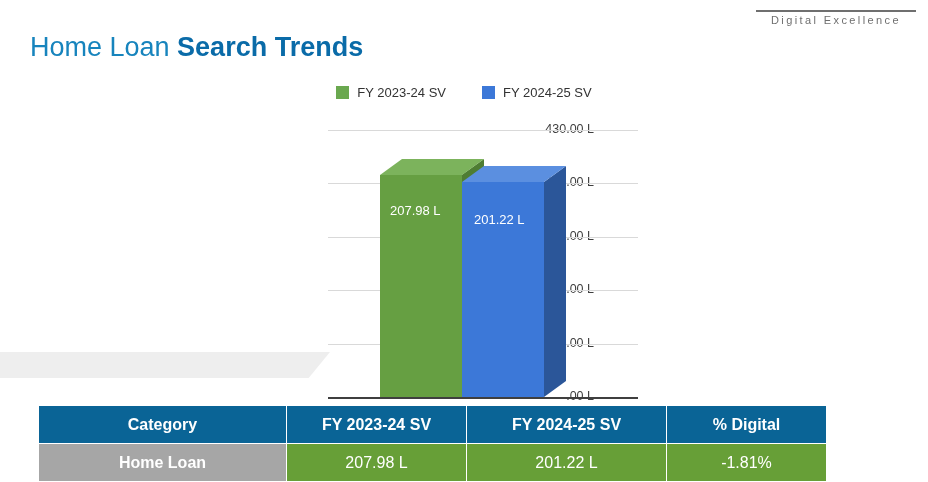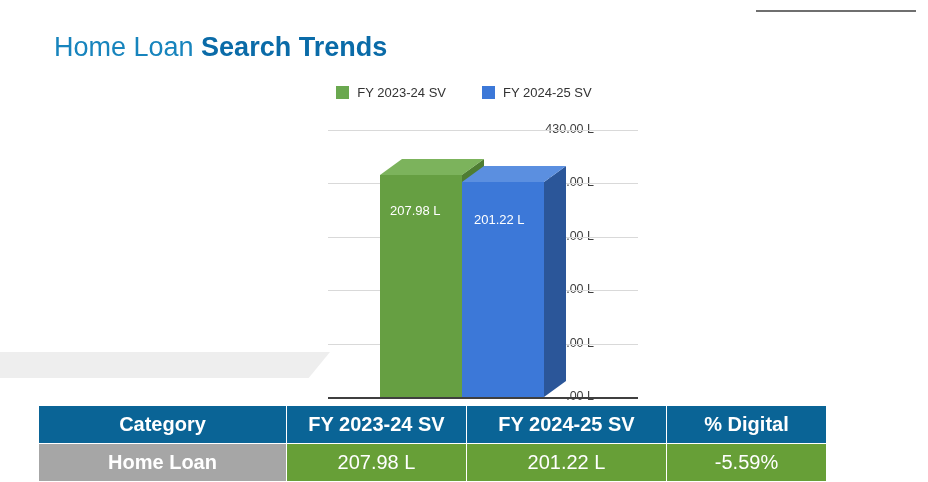--- a/index.html
+++ b/index.html
@@ -51,21 +51,20 @@
 
   
   #page-title {
     position: absolute;
     left: 30px;
     top: 32px;
     font-size: 27px;
     color: #1784bd;
     font-weight: 300;
     white-space: nowrap;
-    margin-left: 24px;
   }
   #page-title .strong {
     font-weight: bold;
     color: #0a6ba8;
   }
 
   
   #chart {
     position: absolute;
     left: 0;
@@ -160,21 +159,21 @@
     left: 38px;
     top: 405px;
     width: 788px;
     border-collapse: collapse;
     table-layout: fixed;
   }
   #data-table th, #data-table td {
     height: 37px;
     text-align: center;
     vertical-align: middle;
-    font-size: 20px;
+    font-size: 16px;
     border: 1px solid #ffffff;
     padding: 0;
   }
   #data-table th {
     background: #0a6496;
     color: #ffffff;
     font-weight: bold;
   }
   #data-table td.cat-cell {
     background: #a6a6a6;
@@ -189,20 +188,21 @@
   #data-table col.c1 { width: 248px; }
   #data-table col.c2 { width: 180px; }
   #data-table col.c3 { width: 200px; }
   #data-table col.c4 { width: 160px; }
 </style>
 </head>
 <body>
 
 <div id="logo">
   <div class="rule"></div>
+  <div class="tagline">Digital Excellence</div>
 </div>
 
 <div id="page-title"><span>Home Loan </span><span class="strong">Search Trends</span></div>
 
 <div id="chart">
 
   <div id="legend">
     <div class="legend-item">
       <span class="legend-swatch" id="sw0" style="background: rgb(106, 168, 79);"></span>
       <span>FY 2023-24 SV</span>
@@ -259,16 +259,16 @@
       <th>FY 2023-24 SV</th>
       <th>FY 2024-25 SV</th>
       <th>% Digital</th>
     </tr>
   </thead>
   <tbody>
     <tr>
       <td class="cat-cell">Home Loan</td>
       <td class="val-cell">207.98 L</td>
       <td class="val-cell">201.22 L</td>
-      <td class="val-cell">-5.59%</td>
+      <td class="val-cell">-1.81%</td>
     </tr>
   </tbody>
 </table>
 
 </body></html>

